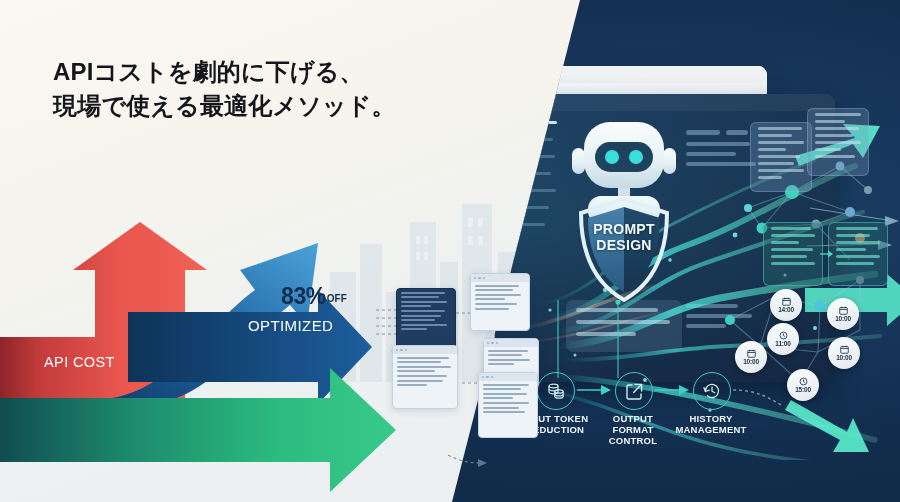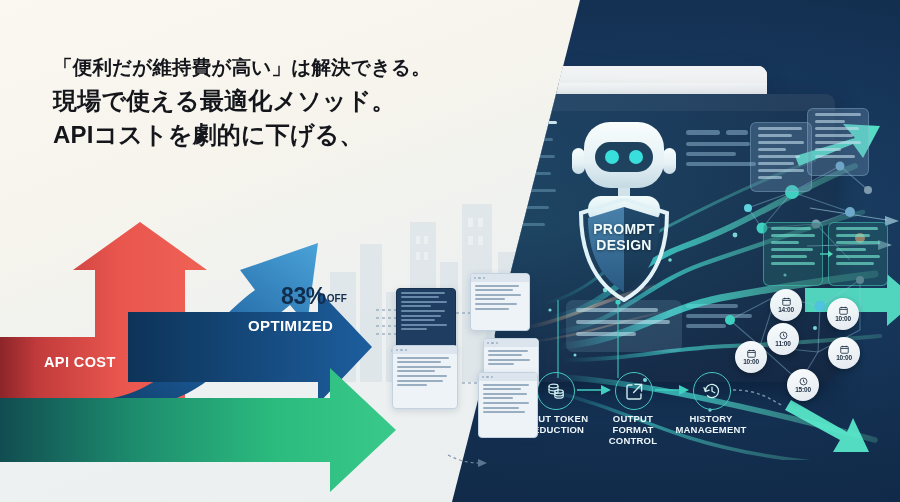--- a/index.html
+++ b/index.html
@@ -35,21 +35,21 @@
   }
 
   
   .headline{
     position:absolute;left:53px;top:55px;width:400px;
     color:#14161c;letter-spacing:.2px;
   }
   .hl-sm{font-size:19.5px;font-weight:700;line-height:1.32;margin-bottom:3px;}
   .hl-lg{font-size:24px;font-weight:800;line-height:1.42;}
   .arrow-label{
-    position:absolute;color:#fff;font-weight:700;
+    position:absolute;color:#fff;font-weight:400;
     letter-spacing:.4px;line-height:1.08;text-transform:uppercase;
     white-space:pre-line;
   }
   .lbl-api{left:44px;top:355px;font-size:14.5px;}
   .lbl-acc{left:44px;top:392px;font-size:14.5px;}
   .lbl-opt{left:248px;top:318px;font-size:15px;}
   .lbl-main{left:248px;top:385px;font-size:14.5px;}
   .badge-off{
     position:absolute;left:281px;top:283px;color:#112d4e;
     font-weight:900;font-size:23px;letter-spacing:-.4px;
@@ -159,23 +159,22 @@
         <rect x="148" y="66" width="5" height="9"></rect>
       <rect x="138" y="84" width="5" height="9"></rect>
         <rect x="148" y="84" width="5" height="9"></rect>
       <rect x="230" y="98" width="4" height="8"></rect>
         <rect x="238" y="98" width="4" height="8"></rect>
     </g>
     <path d="M150 230 Q150 120 250 110 L250 230 Z" fill="#bcd0dd" opacity=".5"></path>
   </svg>
 
   <div class="headline">
-    <div class="hl-sm">「便利だが維持費が高い」は解決できる。</div>
+    <div class="hl-lg">APIコストを劇的に下げる、</div>
     <div class="hl-lg">現場で使える最適化メソッド。</div>
-    <div class="hl-lg">APIコストを劇的に下げる、</div>
   </div>
 
   <svg style="position:absolute;left:0;top:0;width:470px;height:502px;" viewBox="0 0 470 502">
     <defs>
       <linearGradient id="gRed" x1="0" y1="0" x2="1" y2="0">
         <stop offset="0" stop-color="#7e1f24"></stop>
           <stop offset="22%" stop-color="#c23b3c"></stop>
         <stop offset="60%" stop-color="#e9564e"></stop>
           <stop offset="100%" stop-color="#ef6155"></stop>
       </linearGradient>

